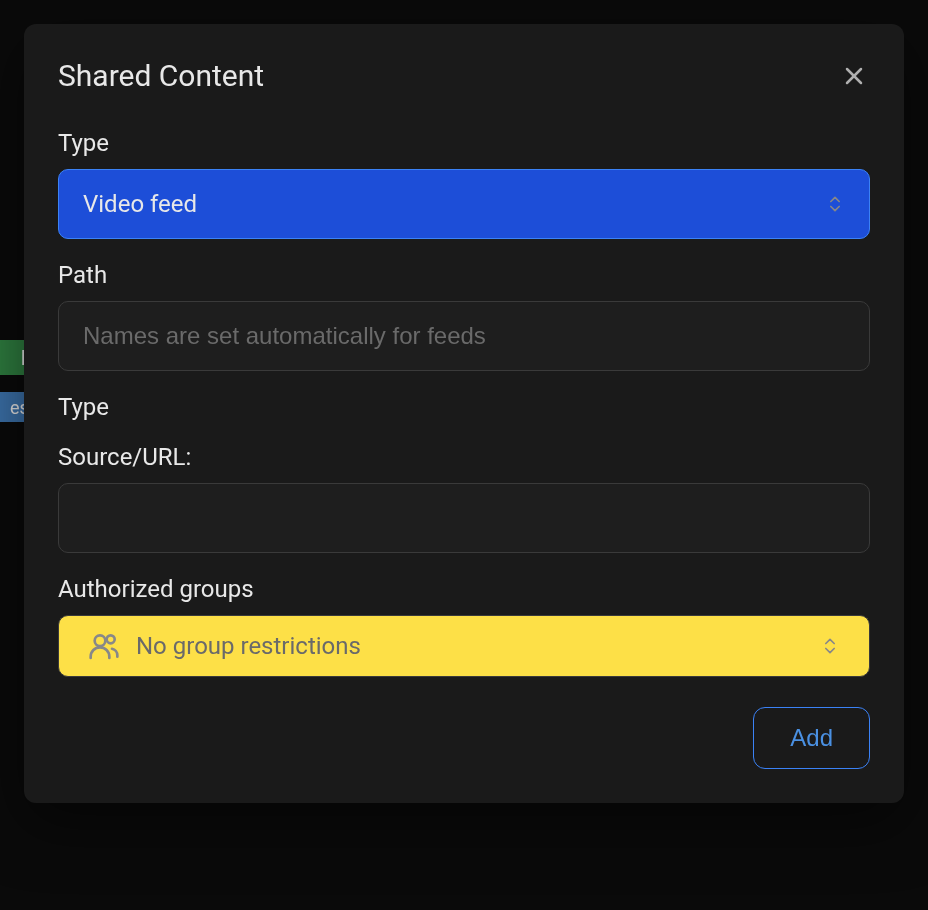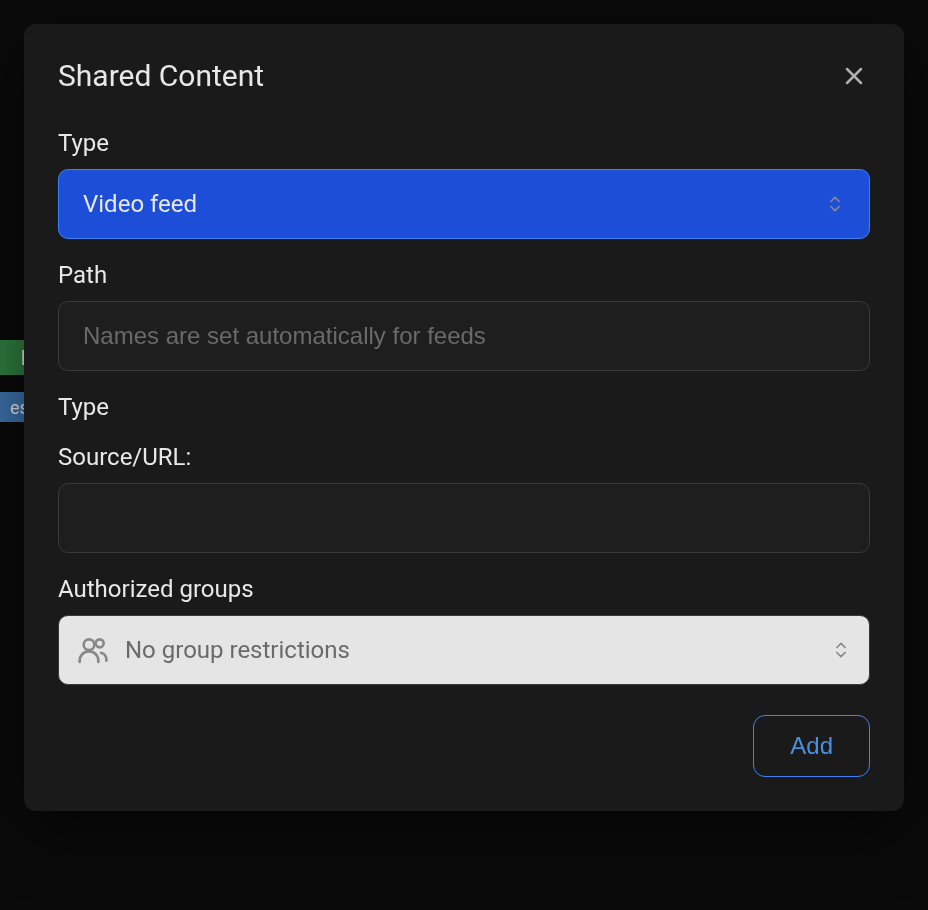--- a/index.html
+++ b/index.html
@@ -129,27 +129,27 @@
       padding: 0 24px;
       outline: none;
     }
     
     .input-field::placeholder {
       color: #6a6a6a;
     }
     
     .groups-field {
       width: 100%;
-      height: 70px;
-      background: #e5e5e5;
+      height: 62px;
+      background: #fde047;
       border: 1px solid #3a3a3a;
       border-radius: 10px;
       display: flex;
       align-items: center;
-      padding: 0 18px;
+      padding: 0 29px;
       cursor: pointer;
     }
     
     .groups-icon {
       color: #888;
       margin-right: 16px;
       display: flex;
       align-items: center;
     }
     

